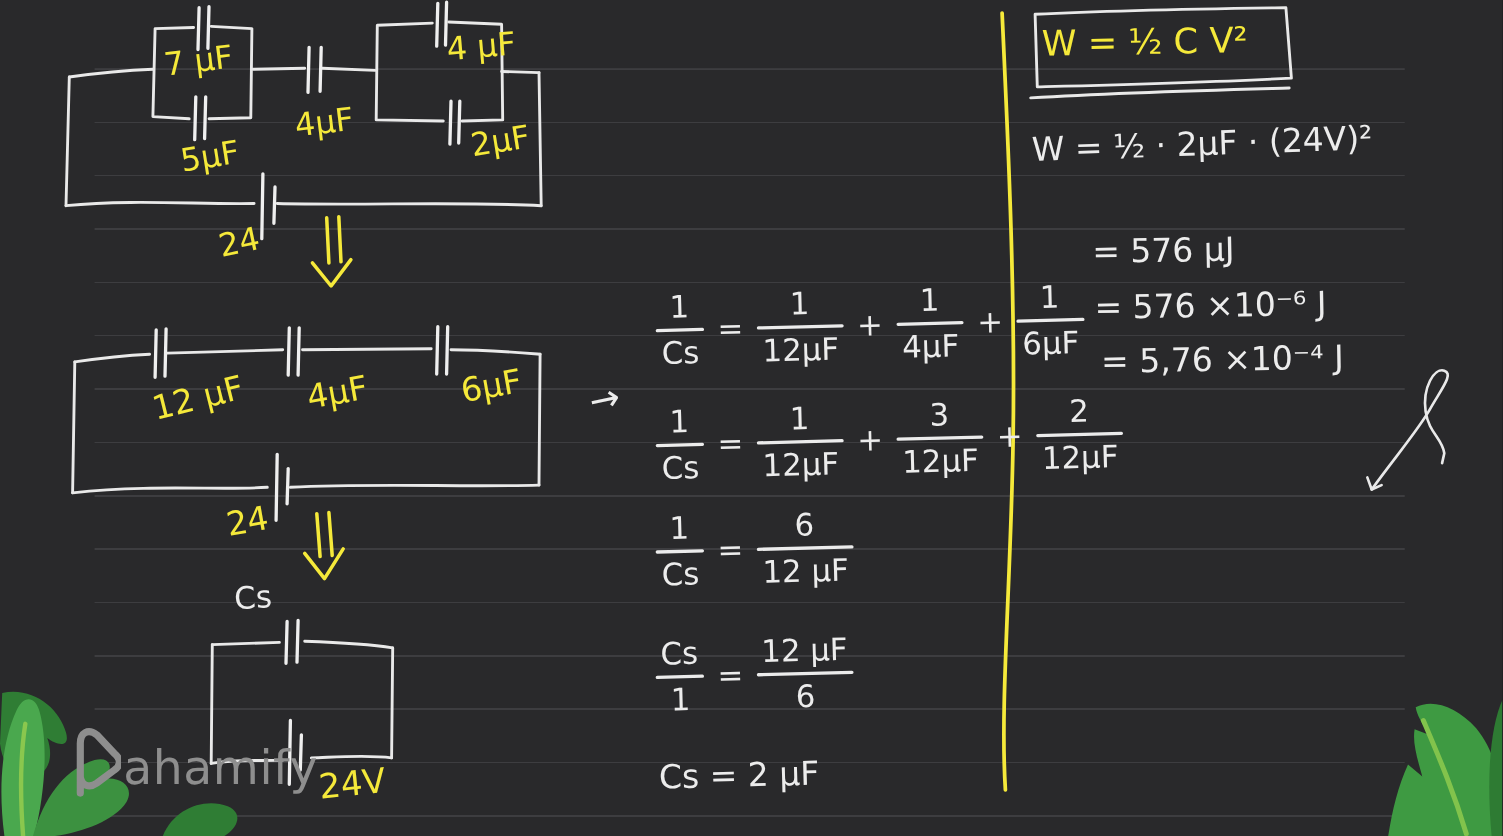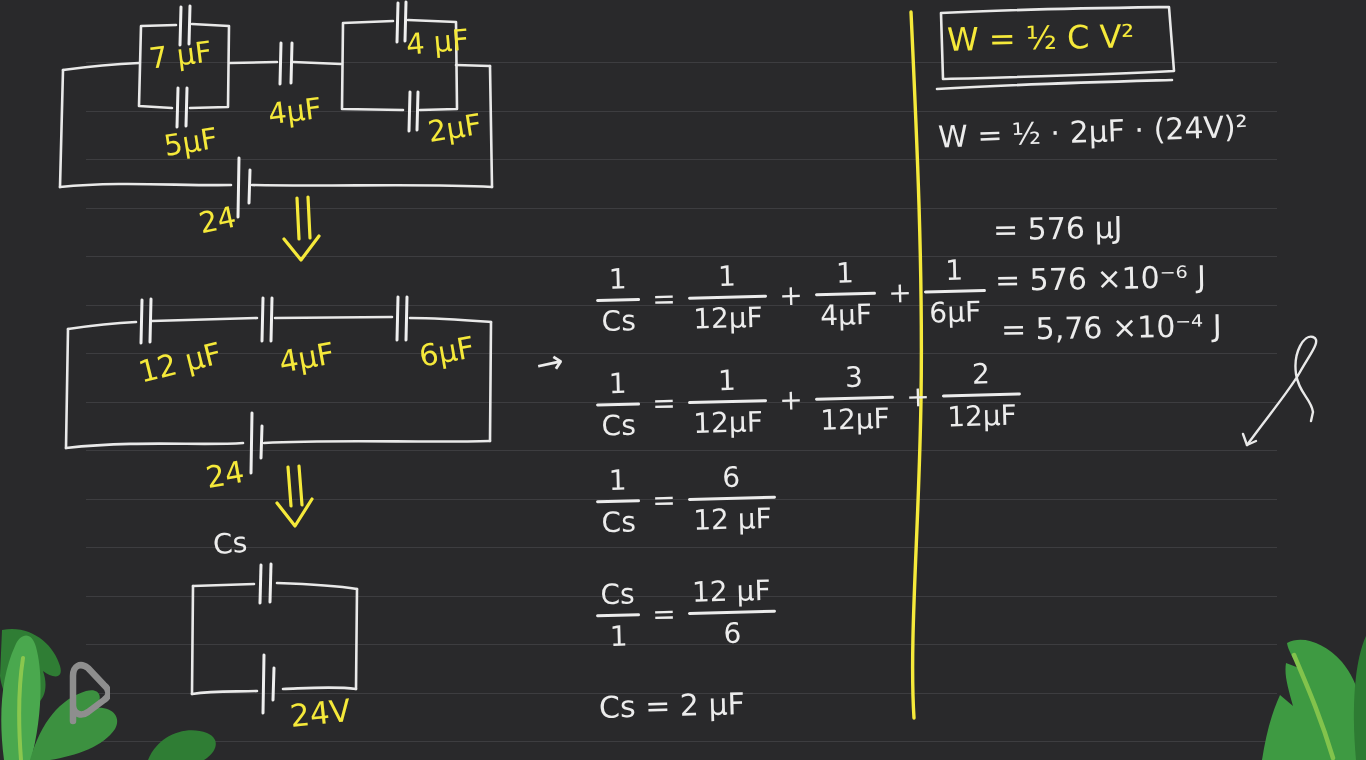--- a/index.html
+++ b/index.html
@@ -246,15 +246,16 @@
   <span class="lbl yellow" style="left:947px;top:22px;font-size:32px;transform:rotate(-1deg);">W = ½ C V²</span>
   <span class="lbl white" style="left:938px;top:116px;font-size:30px;transform:rotate(-2deg);">W = ½ · 2μF · (24V)²</span>
   <span class="lbl white" style="left:993px;top:213px;font-size:30px;transform:rotate(-1deg);">= 576 μJ</span>
   <span class="lbl white" style="left:995px;top:263px;font-size:30px;transform:rotate(-1deg);">= 576 ×10⁻⁶ J</span>
   <span class="lbl white" style="left:1001px;top:312px;font-size:30px;transform:rotate(-1deg);">= 5,76 ×10⁻⁴ J</span>
 
   <div id="logo">
     <svg width="48" height="72" viewBox="0 0 48 72">
       <path d="M11,67 L11,22 C11,12 18,8 26,14 L42,31 C48,36 48,42 42,46 L26,58 C19,63 12,60 11,52" stroke="#8e8e8e" stroke-width="6.5" fill="none" stroke-linecap="round" stroke-linejoin="round"></path>
     </svg>
+    <span class="wordmark">ahamify</span>
   </div>
 
 </div>
 
 </body></html>

